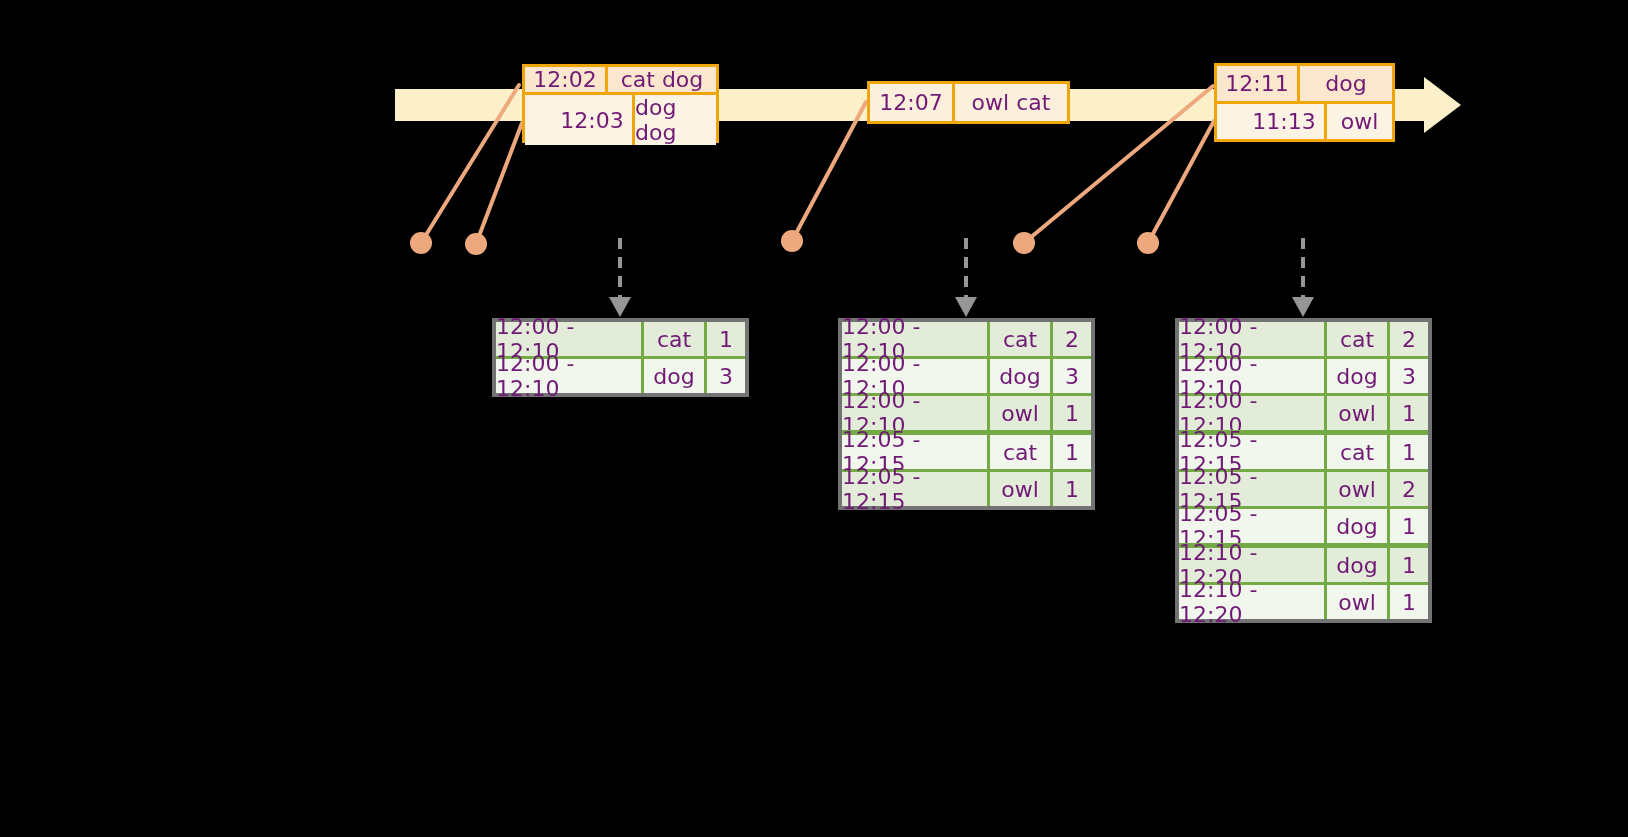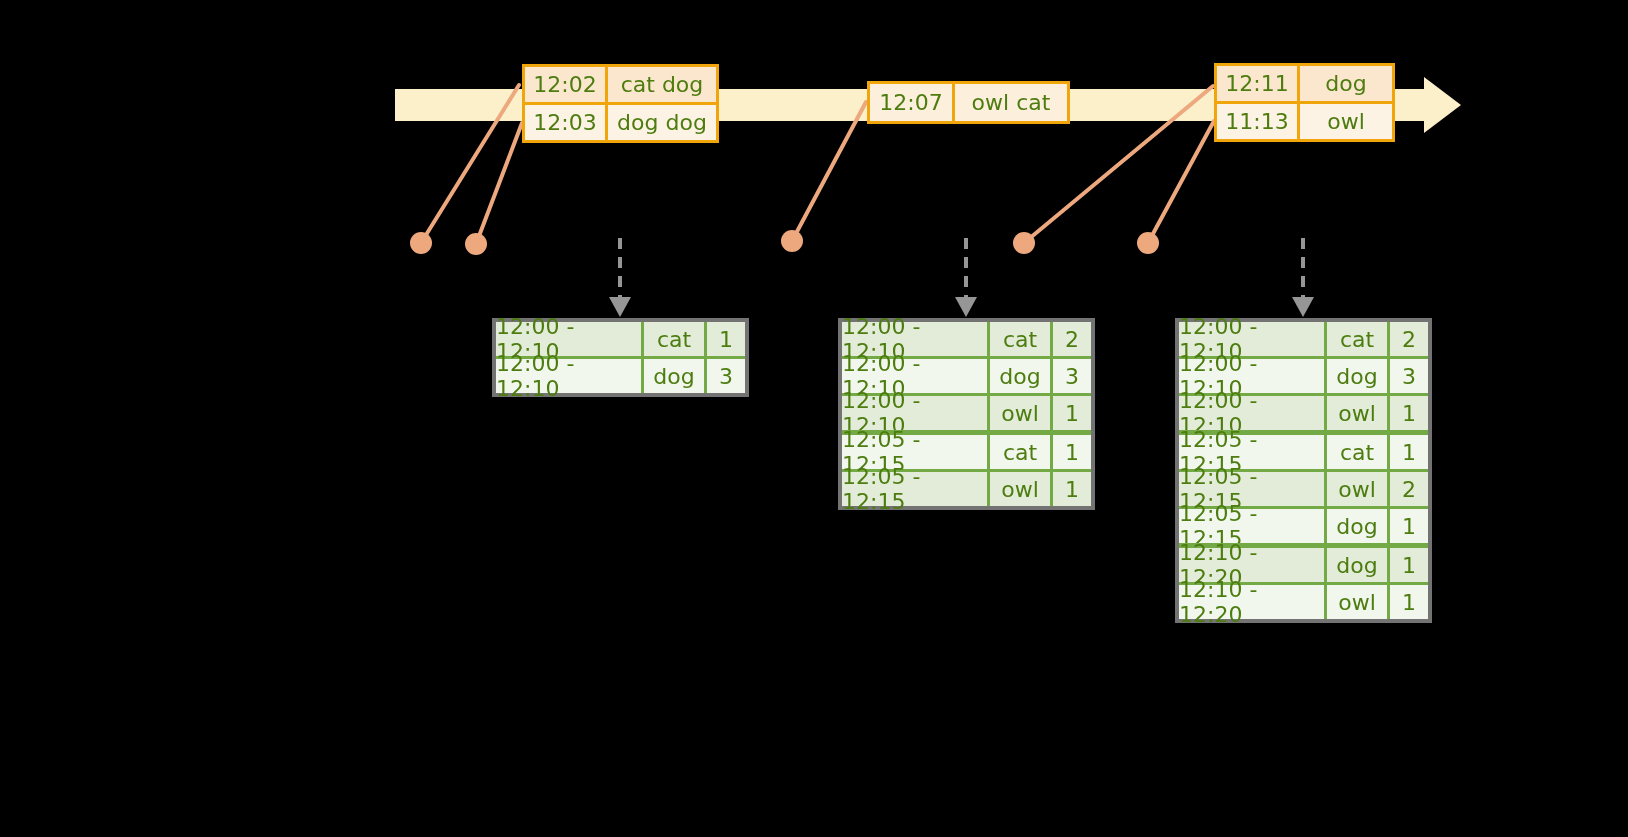--- a/index.html
+++ b/index.html
@@ -1,29 +1,29 @@
 <!DOCTYPE html>
 <html><head>
 <meta charset="utf-8">
 <style>
   html,body{margin:0;padding:0;background:#000;}
   .canvas{
     position:relative;width:1628px;height:837px;background:#000;overflow:hidden;
-    font-family:"DejaVu Sans","Liberation Sans",sans-serif;color:#4d7c0f;
+    font-family:"DejaVu Sans","Liberation Sans",sans-serif;color:#701a75;
   }
   svg.layer{position:absolute;left:0;top:0;z-index:1;}
 
   
   .ev{position:absolute;display:flex;flex-direction:column;border:3px solid #f0a50a;box-sizing:border-box;z-index:2;}
   .ev-row{flex:1;display:flex;}
   .ev-row + .ev-row{border-top:3px solid #f0a50a;}
   .ev-cell{display:flex;align-items:center;justify-content:center;font-size:22px;}
   .ev-words{border-left:3px solid #f0a50a;flex:1;}
   .fill-a{background:#fbe7cd;}
-  .fill-b{background:#fdf3e4;}
+  .fill-b{background:#fdf3e4;padding-left:27px;}
   .fill-c{background:#fcefdb;}
   .e1{left:522px;top:64px;width:197px;height:79px;}
   .e1 .ev-time{width:80px;}
   .e2{left:867px;top:81px;width:203px;height:43px;}
   .e2 .ev-time{width:82px;}
   .e3{left:1214px;top:63px;width:181px;height:79px;}
   .e3 .ev-time{width:80px;}
 
   
   .rt{position:absolute;display:flex;flex-direction:column;border:4px solid #737373;box-sizing:border-box;z-index:2;width:257px;}

